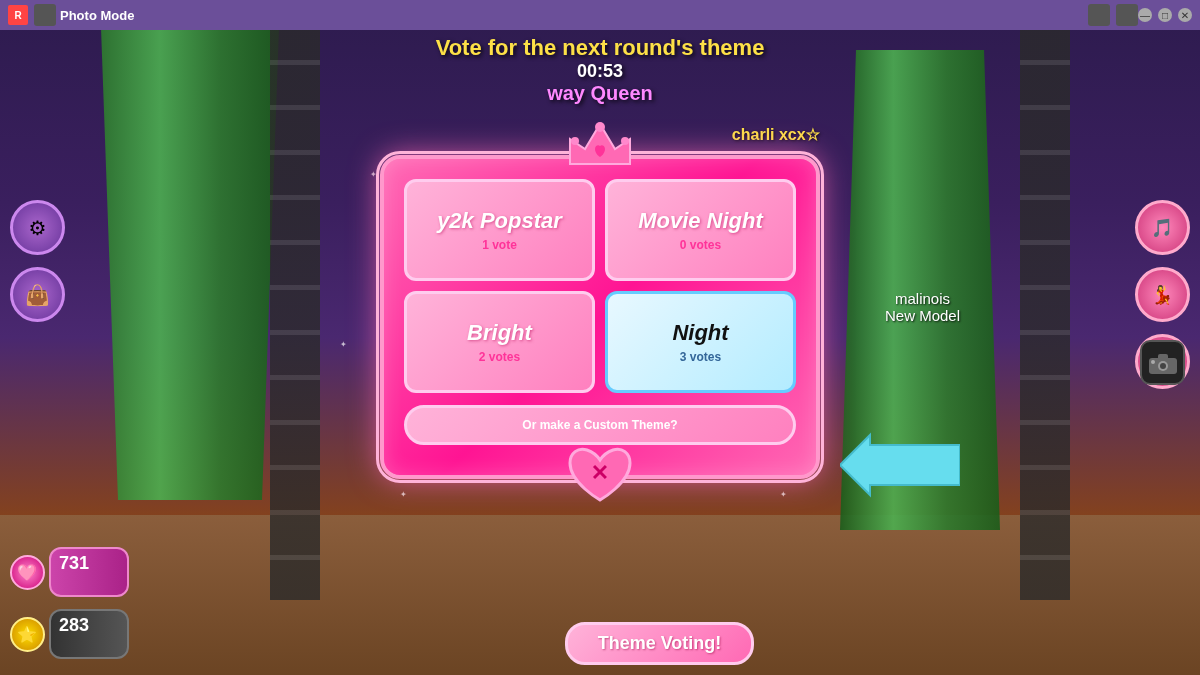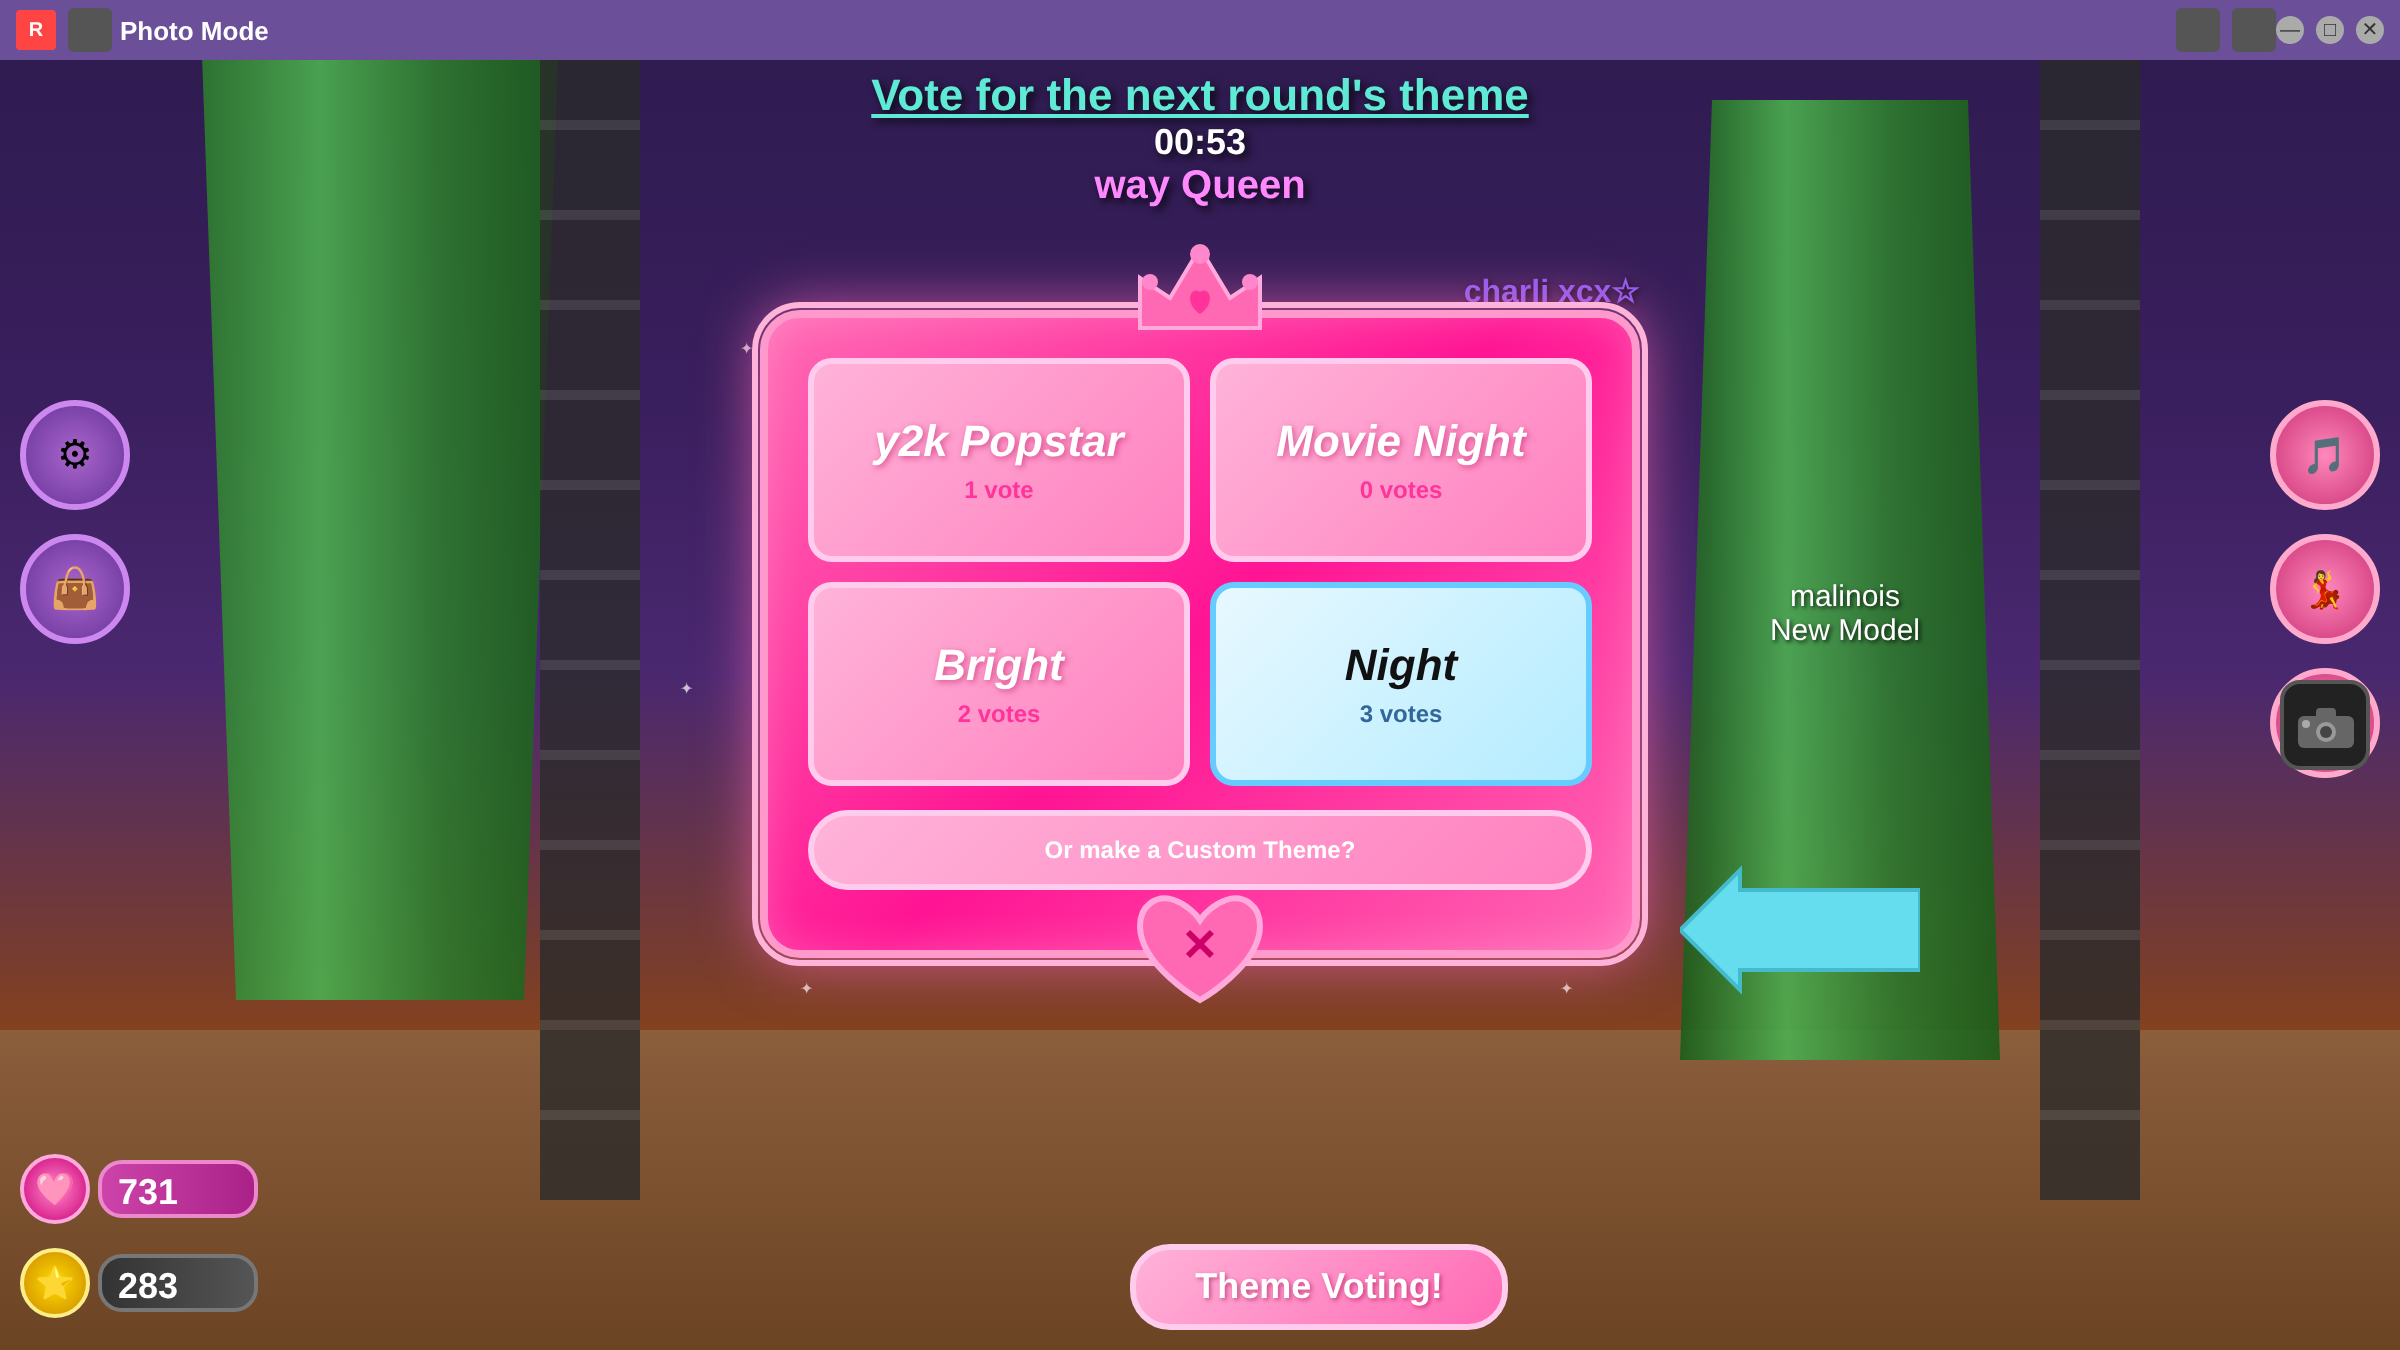--- a/index.html
+++ b/index.html
@@ -159,47 +159,46 @@
     .hud-top {
       position: absolute;
       top: 35px;
       left: 0;
       right: 0;
       text-align: center;
       z-index: 50;
     }
 
     .hud-vote-text {
-      color: #5eead4;
+      color: #fde047;
       font-size: 22px;
       font-weight: bold;
       text-shadow: 2px 2px 4px rgba(0,0,0,0.8);
-      text-decoration: underline;
     }
 
     .hud-timer {
       color: white;
       font-size: 18px;
       font-weight: bold;
       text-shadow: 2px 2px 4px rgba(0,0,0,0.8);
     }
 
     .hud-subtitle {
       color: #ff88ff;
       font-size: 20px;
       font-weight: bold;
       text-shadow: 2px 2px 4px rgba(0,0,0,0.8);
     }
 
     
     .bg-label {
       position: absolute;
-      top: 136px;
+      top: 125px;
       right: 380px;
-      color: #8b5cf6;
+      color: #fde047;
       font-size: 16px;
       font-weight: bold;
       text-shadow: 1px 1px 3px rgba(0,0,0,0.8);
       z-index: 20;
     }
 
     
     .npc-label {
       position: absolute;
       top: 290px;
@@ -380,21 +379,21 @@
 
     .currency-icon.yellow {
       background: radial-gradient(circle, #ffdd00, #cc8800);
       border: 2px solid #ffee88;
     }
 
     .currency-bar {
       background: linear-gradient(90deg, #333, #555);
       border: 2px solid #777;
       border-radius: 12px;
-      padding: 4px 16px 0 8px;
+      padding: 4px 16px 21px 8px;
       min-width: 80px;
     }
 
     .currency-bar.pink-bar {
       background: linear-gradient(90deg, #cc44aa, #aa2288);
       border: 2px solid #ee88cc;
     }
 
     .currency-value {
       color: white;

